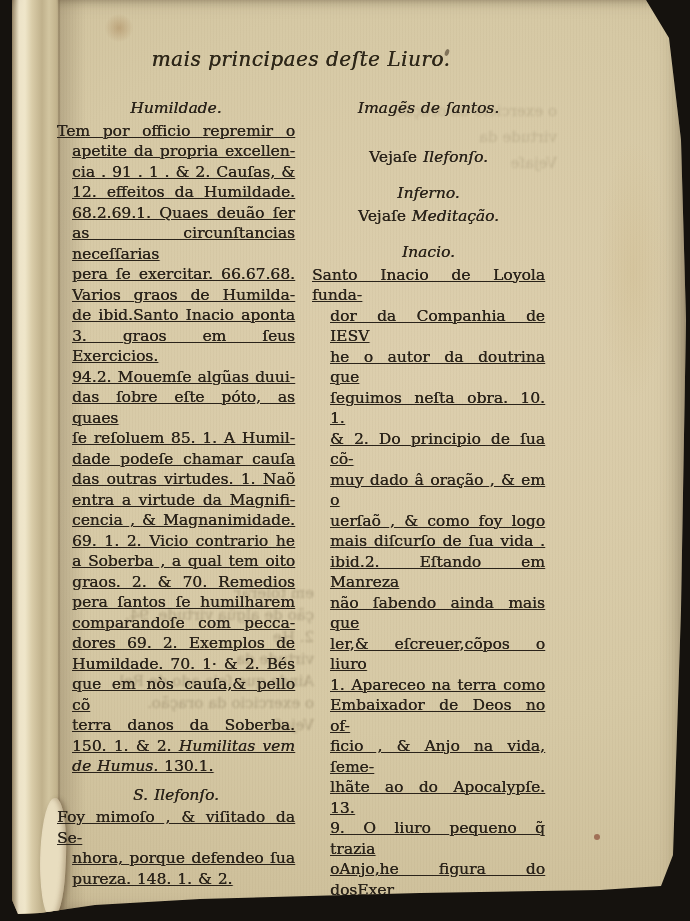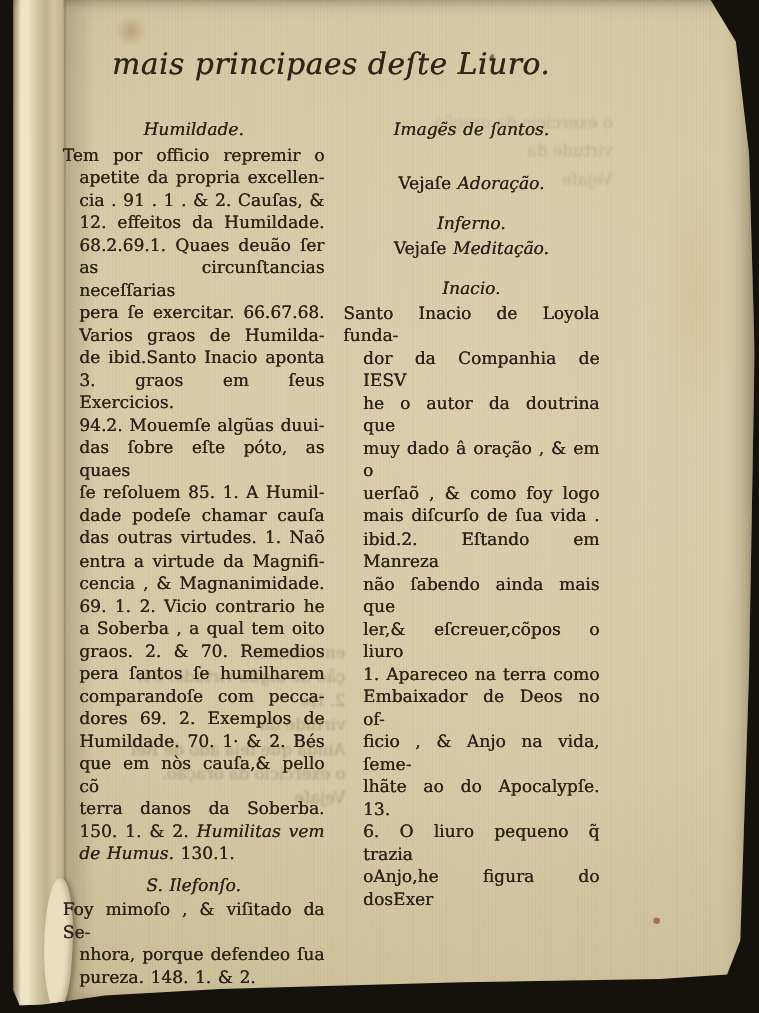--- a/index.html
+++ b/index.html
@@ -47,36 +47,36 @@
   .bleed{
     position:absolute;transform:scaleX(-1);filter:blur(1.1px);
     color:rgba(95,78,50,.38);font-size:15px;line-height:22px;z-index:1;
     pointer-events:none;
   }
   .bleed-left{left:62px;top:582px;width:252px;opacity:.85;}
   .bleed-right{left:352px;top:98px;width:205px;opacity:.5;line-height:26px;}
 
   .content{position:absolute;left:57px;top:30px;width:488px;z-index:2;color:#2a231a;}
   .page-header{
-    font-style:italic;text-align:center;font-size:27px;line-height:34px;
+    font-style:italic;text-align:center;font-size:20px;line-height:34px;
     letter-spacing:.5px;margin:12px 0 18px 0;color:#2e2719;
     text-shadow:.3px 0 0 currentColor;
   }
   .cols{display:flex;}
   .col{font-size:15.5px;line-height:20.5px;word-spacing:1px;text-shadow:.25px 0 0 currentColor;}
   .col-left{width:238px;margin-right:17px;}
   .col-right{width:233px;}
 
   .bheading{font-style:italic;text-align:center;margin:16px 0 2px 0;}
-  .bheading:first-child{margin-top:14px;}
+  .bheading:first-child{margin-top:4px;}
   .bheading.snug{margin-top:8px;}
   .bcenter{text-align:center;margin-top:28px;}
   .bcenter.tight{margin-top:2px;}
   .bbody{margin-top:2px;}
-  .bline{text-align:justify;text-align-last:justify;padding-left:15px;}
+  .bline{text-align:justify;text-align-last:justify;padding-left:15px;text-decoration:underline;}
   .col-right .bline{padding-left:18px;}
   .bline.first{padding-left:0;}
   .bline.endline{text-align-last:left;}
   .it{font-style:italic;}
 </style>
 </head>
 <body>
 
 <div class="scan">
   <div class="sheet">
@@ -141,38 +141,40 @@
             <div class="bheading snug">S. Ilefonſo.</div>
             <div class="bbody">
               <div class="bline first"><span>Foy mimoſo , &amp; viſitado da Se-</span></div>
               <div class="bline"><span>nhora, porque defendeo ſua</span></div>
               <div class="bline endline"><span>pureza. 148. 1. &amp; 2.</span></div>
             </div>
             <div class="bheading">S. Ioachim.</div>
           </div>
         <div class="col col-right">
             <div class="bheading">Imagẽs de ſantos.</div>
-            <div class="bcenter"><span>Vejaſe </span><span class="it">Adoração.</span></div>
+            <div class="bcenter"><span>Vejaſe </span><span class="it">Ilefonſo.</span></div>
             <div class="bheading">Inferno.</div>
             <div class="bcenter tight"><span>Vejaſe </span><span class="it">Meditação.</span></div>
             <div class="bheading">Inacio.</div>
             <div class="bbody">
               <div class="bline first"><span>Santo Inacio de Loyola funda-</span></div>
               <div class="bline"><span>dor da Companhia de IESV</span></div>
               <div class="bline"><span>he o autor da doutrina que</span></div>
+              <div class="bline"><span>ſeguimos neſta obra. 10. 1.</span></div>
+              <div class="bline"><span>&amp; 2. Do principio de ſua cõ-</span></div>
               <div class="bline"><span>muy dado â oração , &amp; em o</span></div>
               <div class="bline"><span>uerſaõ , &amp; como foy logo</span></div>
               <div class="bline"><span>mais diſcurſo de ſua vida .</span></div>
               <div class="bline"><span>ibid.2. Eſtando em Manreza</span></div>
               <div class="bline"><span>não ſabendo ainda mais que</span></div>
               <div class="bline"><span>ler,&amp; eſcreuer,cõpos o liuro</span></div>
               <div class="bline"><span>1. Apareceo na terra como</span></div>
               <div class="bline"><span>Embaixador de Deos no of-</span></div>
               <div class="bline"><span>ficio , &amp; Anjo na vida, ſeme-</span></div>
               <div class="bline"><span>lhãte ao do Apocalypſe. 13.</span></div>
-              <div class="bline"><span>6. O liuro pequeno q̃ trazia</span></div>
+              <div class="bline"><span>9. O liuro pequeno q̃ trazia</span></div>
               <div class="bline"><span>oAnjo,he figura do dosExer</span></div>
             </div>
           </div>
       </div>
     </div>
   </div>
 </div>
 
 </body></html>

